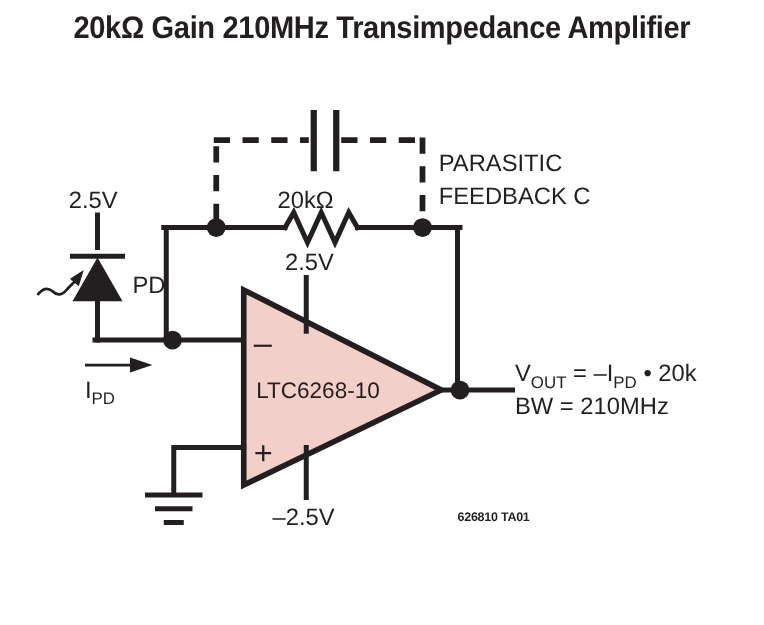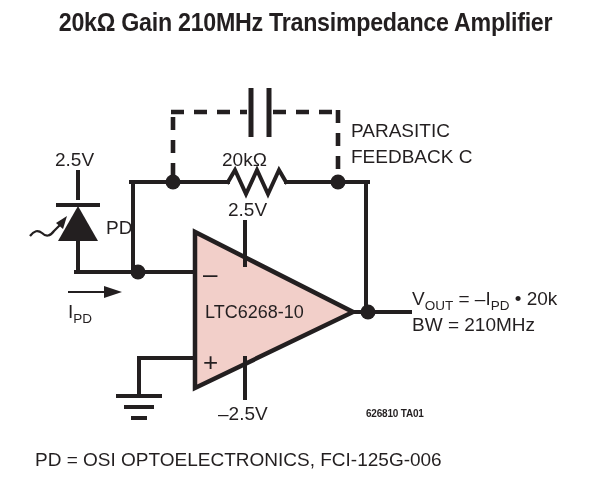--- a/index.html
+++ b/index.html
@@ -201,15 +201,14 @@
     <circle class="node" cx="368" cy="312" r="7.5"></circle>
 
     <text class="lbl" x="412" y="305"><tspan>V</tspan><tspan class="sub" dy="5">OUT</tspan><tspan dy="-5"> = –I</tspan><tspan class="sub" dy="5">PD</tspan><tspan dy="-5"> • 20k</tspan></text>
 
     <text class="lbl" x="412" y="331">BW = 210MHz</text>
 
     <text class="partnum" x="366" y="417">626810 TA01</text>
 
   </svg>
 
-  <div class="footnote">PD = OSI OPTOELECTRONICS, FCI-125G-006</div>
 
 </div>
 
 </body></html>

